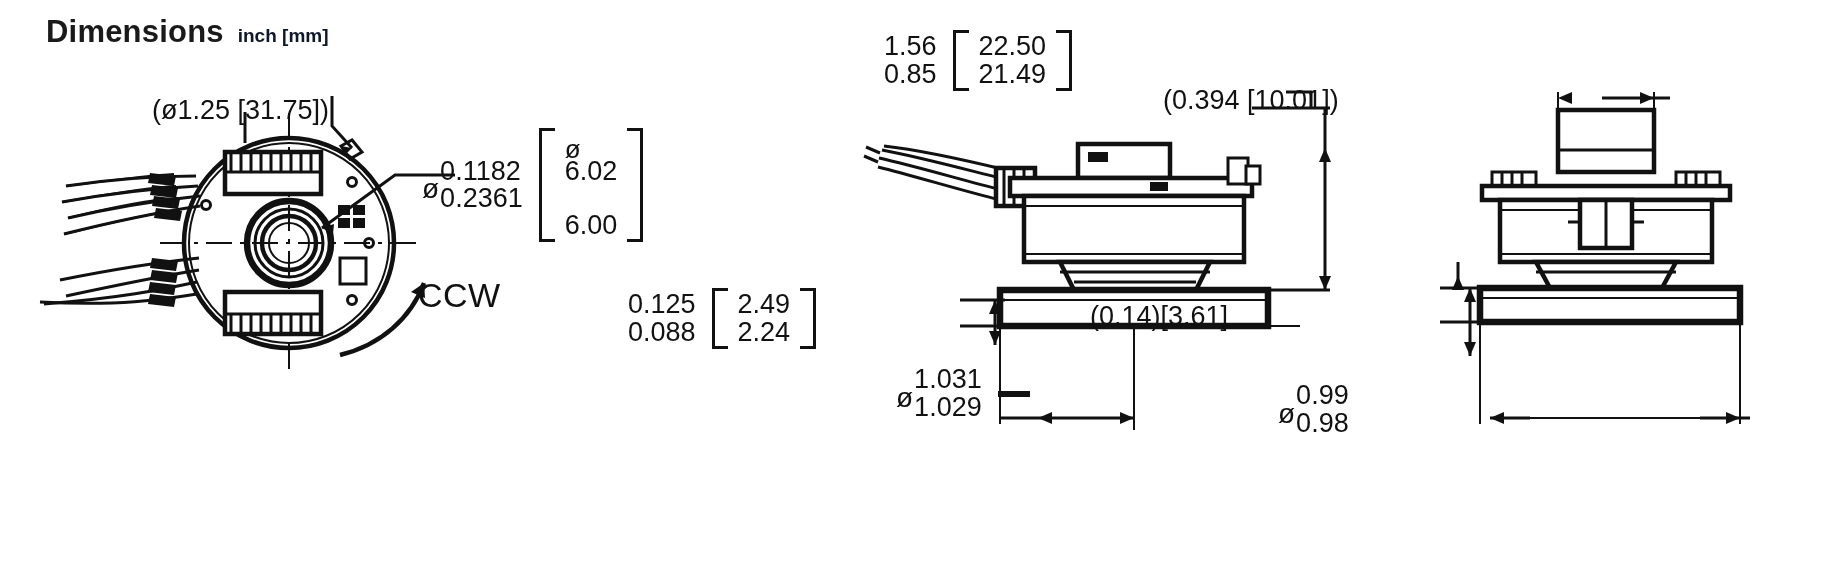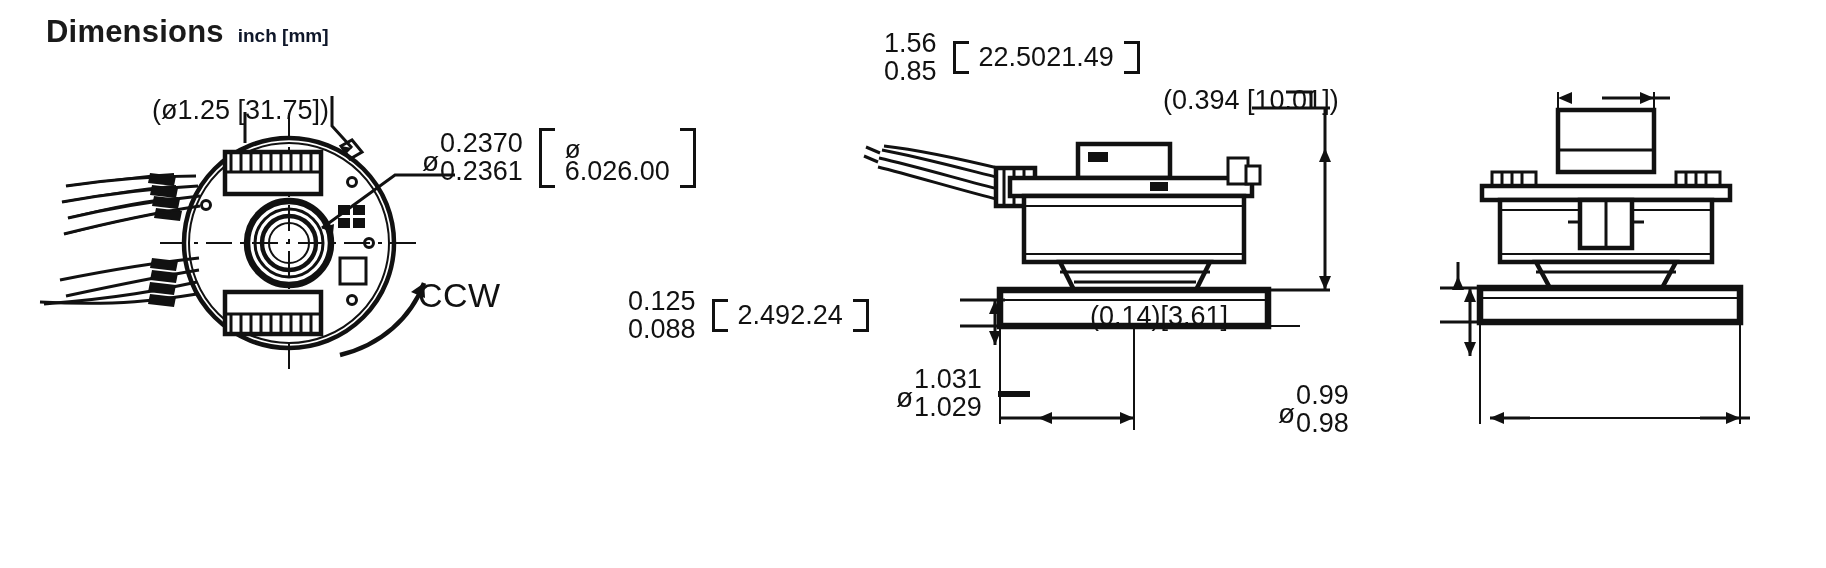--- a/index.html
+++ b/index.html
@@ -83,21 +83,21 @@
     width: 13px;
     align-self: stretch;
     border-top: 3px solid #111;
     border-bottom: 3px solid #111;
   }
   .brk-l { border-left: 3px solid #111; }
   .brk-r { border-right: 3px solid #111; }
   .brk-in {
     padding: 3px 10px 3px 10px;
     display: inline-flex;
-    flex-direction: row;
+    flex-direction: column;
     line-height: 1.02;
   }
   .brk-in span { display: block; }
 
   .row {
     display: inline-flex;
     align-items: center;
     gap: 16px;
   }
 
@@ -355,21 +355,21 @@
     </g>
   </svg>
 
   <div class="callout" style="left:152px; top:97px;">(ø1.25 [31.75])</div>
 
   <div class="callout" style="left:422px; top:128px;">
     <span class="row">
       <span class="tolpair">
         <span class="dia big">ø</span>
         <span class="stack">
-          <span>0.2370</span>
+          <span>0.1182</span>
           <span>0.2361</span>
         </span>
       </span>
       <span class="brk">
         <span class="brk-l"></span>
         <span class="brk-in">
           <span>
             <span class="dia">ø</span>
               <span>6.02</span>
           </span>

